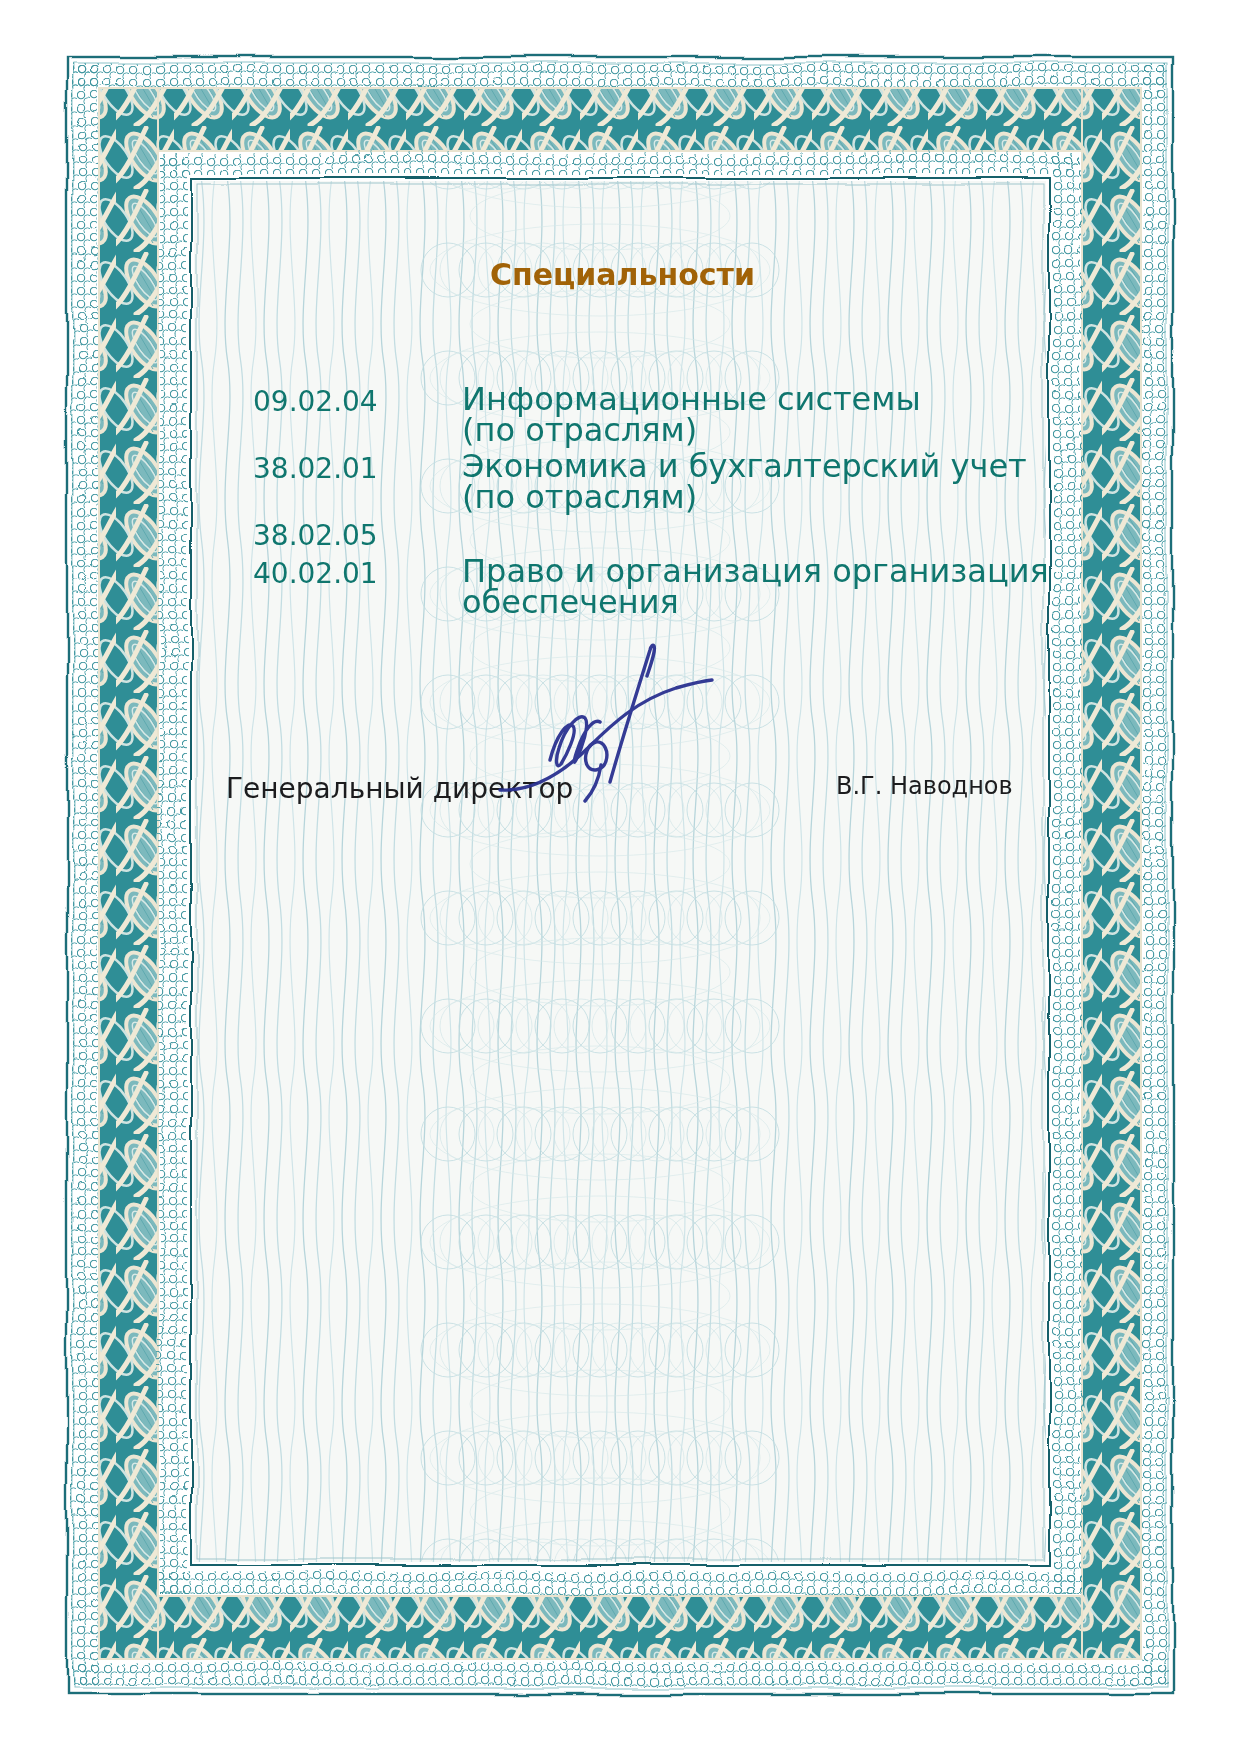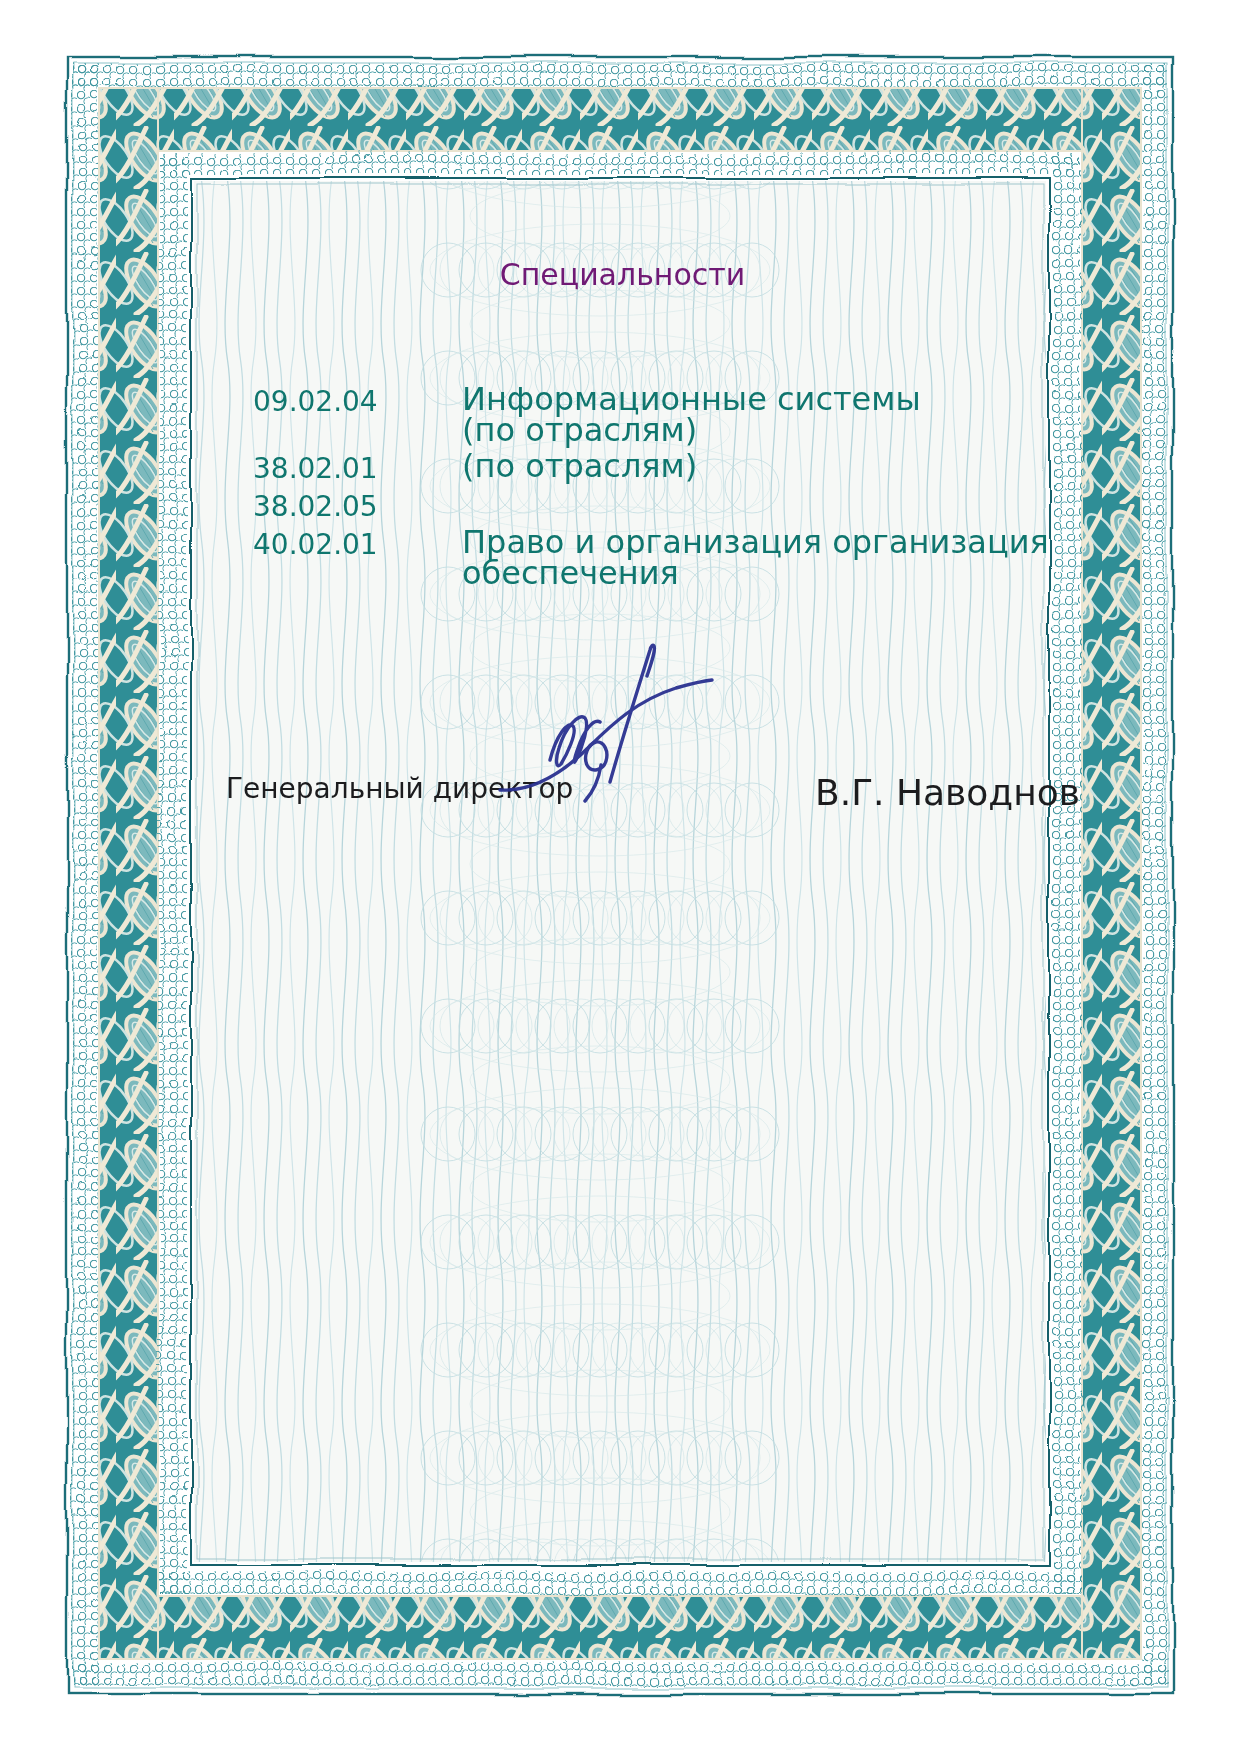--- a/index.html
+++ b/index.html
@@ -3,30 +3,30 @@
 <meta charset="utf-8">
 <style>
   html,body{margin:0;padding:0;background:#ffffff;}
   .page{
     position:relative;width:1240px;height:1755px;background:#ffffff;overflow:hidden;
     font-family:"DejaVu Sans", sans-serif;
   }
   svg.art{position:absolute;left:0;top:0;width:1240px;height:1755px;display:block;}
   .title{
     position:absolute;left:200px;top:256px;width:845px;text-align:center;
-    font-weight:normal;font-size:30px;line-height:38px;color:#701a75;
+    font-weight:bold;font-size:30px;line-height:38px;color:#a16207;
   }
   .title div{white-space:nowrap;}
   .list{position:absolute;left:253px;top:384px;width:740px;color:#0f766e;}
   .row{display:flex;align-items:flex-start;margin-bottom:5px;}
   .code{width:209px;flex:0 0 209px;font-size:28px;line-height:31px;padding-top:2px;}
   .name{flex:1;font-size:32px;line-height:31px;}
   .name div{white-space:nowrap;}
   .sig-role{position:absolute;left:226px;top:772px;font-size:28px;color:#1c1c1e;white-space:nowrap;}
-  .sig-name{position:absolute;left:815px;top:772px;font-size:36px;color:#1c1c1e;white-space:nowrap;}
+  .sig-name{position:absolute;left:836px;top:772px;font-size:24px;color:#1c1c1e;white-space:nowrap;}
   .sig-scrawl{position:absolute;left:492px;top:638px;width:228px;height:168px;}
 </style>
 </head>
 <body>
 
 <div class="page">
 
   <svg class="art" viewBox="0 0 1240 1755" xmlns="http://www.w3.org/2000/svg" aria-hidden="true">
     <defs>
 
@@ -130,20 +130,21 @@
     <div class="row">
       <div class="code">09.02.04</div>
       <div class="name">
         <div>Информационные системы</div>
         <div>(по отраслям)</div>
       </div>
     </div>
     <div class="row">
       <div class="code">38.02.01</div>
       <div class="name">
+        <div>Экономика и бухгалтерский учет</div>
         <div>(по отраслям)</div>
       </div>
     </div>
     <div class="row">
       <div class="code">38.02.05</div>
       <div class="name">
       </div>
     </div>
     <div class="row">
       <div class="code">40.02.01</div>

